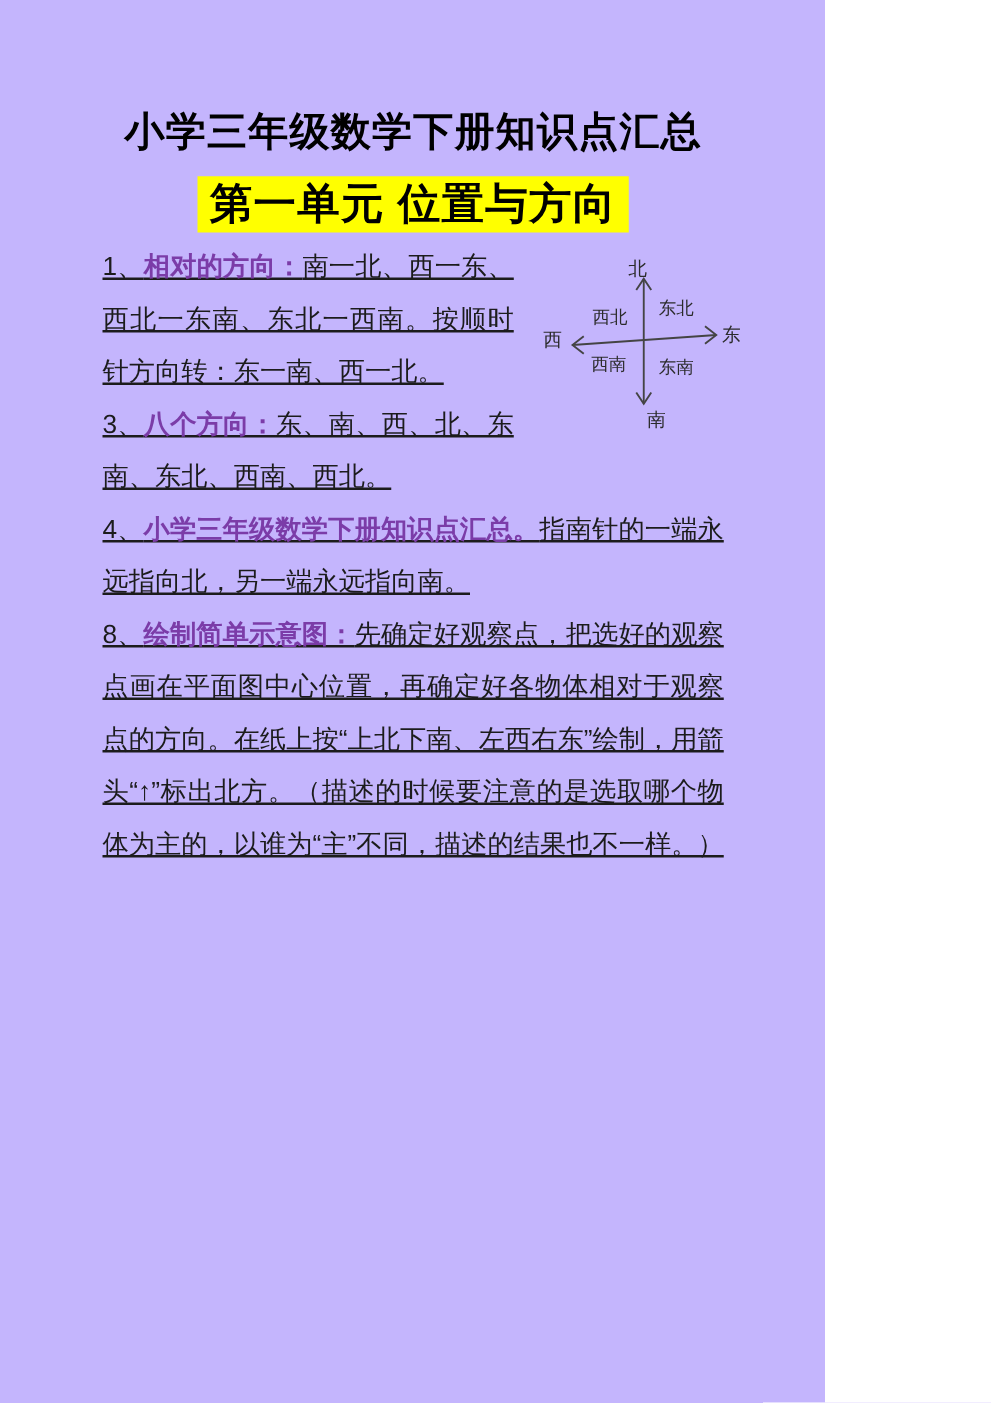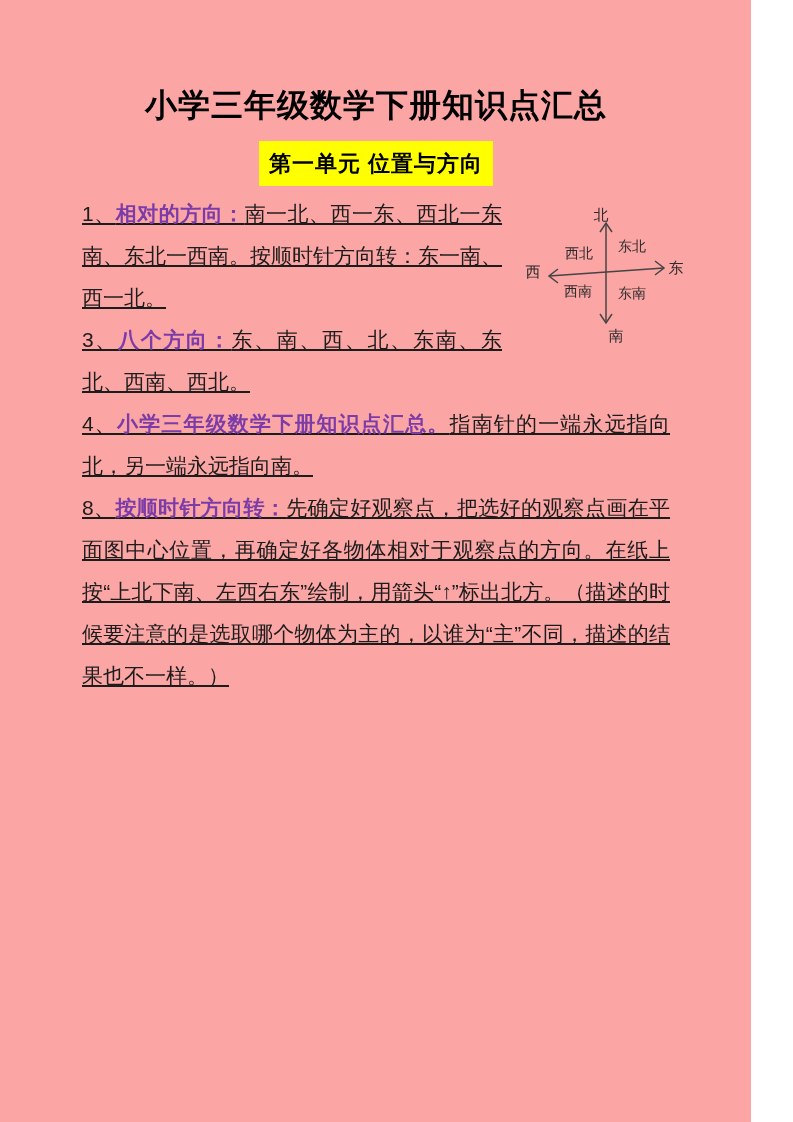--- a/index.html
+++ b/index.html
@@ -3,22 +3,22 @@
 <meta charset="utf-8">
 <style>
   :root{
     --accent:#7B3CA8;
     --yellow:#FFFF00;
     --ink:#1C1C1C;
   }
   html,body{margin:0;padding:0;background:#ffffff;}
   .page{
     position:relative;
-    width:751px;height:1122px;
-    background:#fca5a5;
+    width:660px;height:1122px;
+    background:#c4b5fd;
     overflow:hidden;
     font-family:"Liberation Sans",sans-serif;
     box-sizing:border-box;
   }
   .doc{
     padding:86px 81px 0 82px;
     box-sizing:border-box;
   }
   .doc-title{
     margin:0;
@@ -30,21 +30,21 @@
     letter-spacing:1px;
   }
   .unit-row{
     text-align:center;
     margin-top:17px;
   }
   .unit-highlight{
     display:inline-block;
     background:var(--yellow);
     color:#000000;
-    font-size:22px;
+    font-size:34px;
     font-weight:700;
     line-height:45px;
     padding:0 10px;
     letter-spacing:1px;
   }
   .content{
     margin-top:7px;
     font-size:21px;
     line-height:42px;
     color:var(--ink);
@@ -105,16 +105,16 @@
   <p class="item"><span class="num">1、</span><span class="lead">相对的方向：</span><span class="body">南一北、西一东、西北一东南、东北一西南。按顺时针方向转：东一南、西一北。</span></p>
 
 
   <p class="item"><span class="num">3、</span><span class="lead">八个方向：</span><span class="body">东、南、西、北、东南、东北、西南、西北。</span></p>
 
   <p class="item"><span class="num">4、</span><span class="lead">小学三年级数学下册知识点汇总。</span><span class="body">指南针的一端永远指向北，另一端永远指向南。</span></p>
 
 
 
 
-  <p class="item"><span class="num">8、</span><span class="lead">按顺时针方向转：</span><span class="body">先确定好观察点，把选好的观察点画在平面图中心位置，再确定好各物体相对于观察点的方向。在纸上按“上北下南、左西右东”绘制，用箭头“↑”标出北方。（描述的时候要注意的是选取哪个物体为主的，以谁为“主”不同，描述的结果也不一样。）</span></p>
+  <p class="item"><span class="num">8、</span><span class="lead">绘制简单示意图：</span><span class="body">先确定好观察点，把选好的观察点画在平面图中心位置，再确定好各物体相对于观察点的方向。在纸上按“上北下南、左西右东”绘制，用箭头“↑”标出北方。（描述的时候要注意的是选取哪个物体为主的，以谁为“主”不同，描述的结果也不一样。）</span></p>
 </div>
   </div>
 </div>
 
 </body></html>

